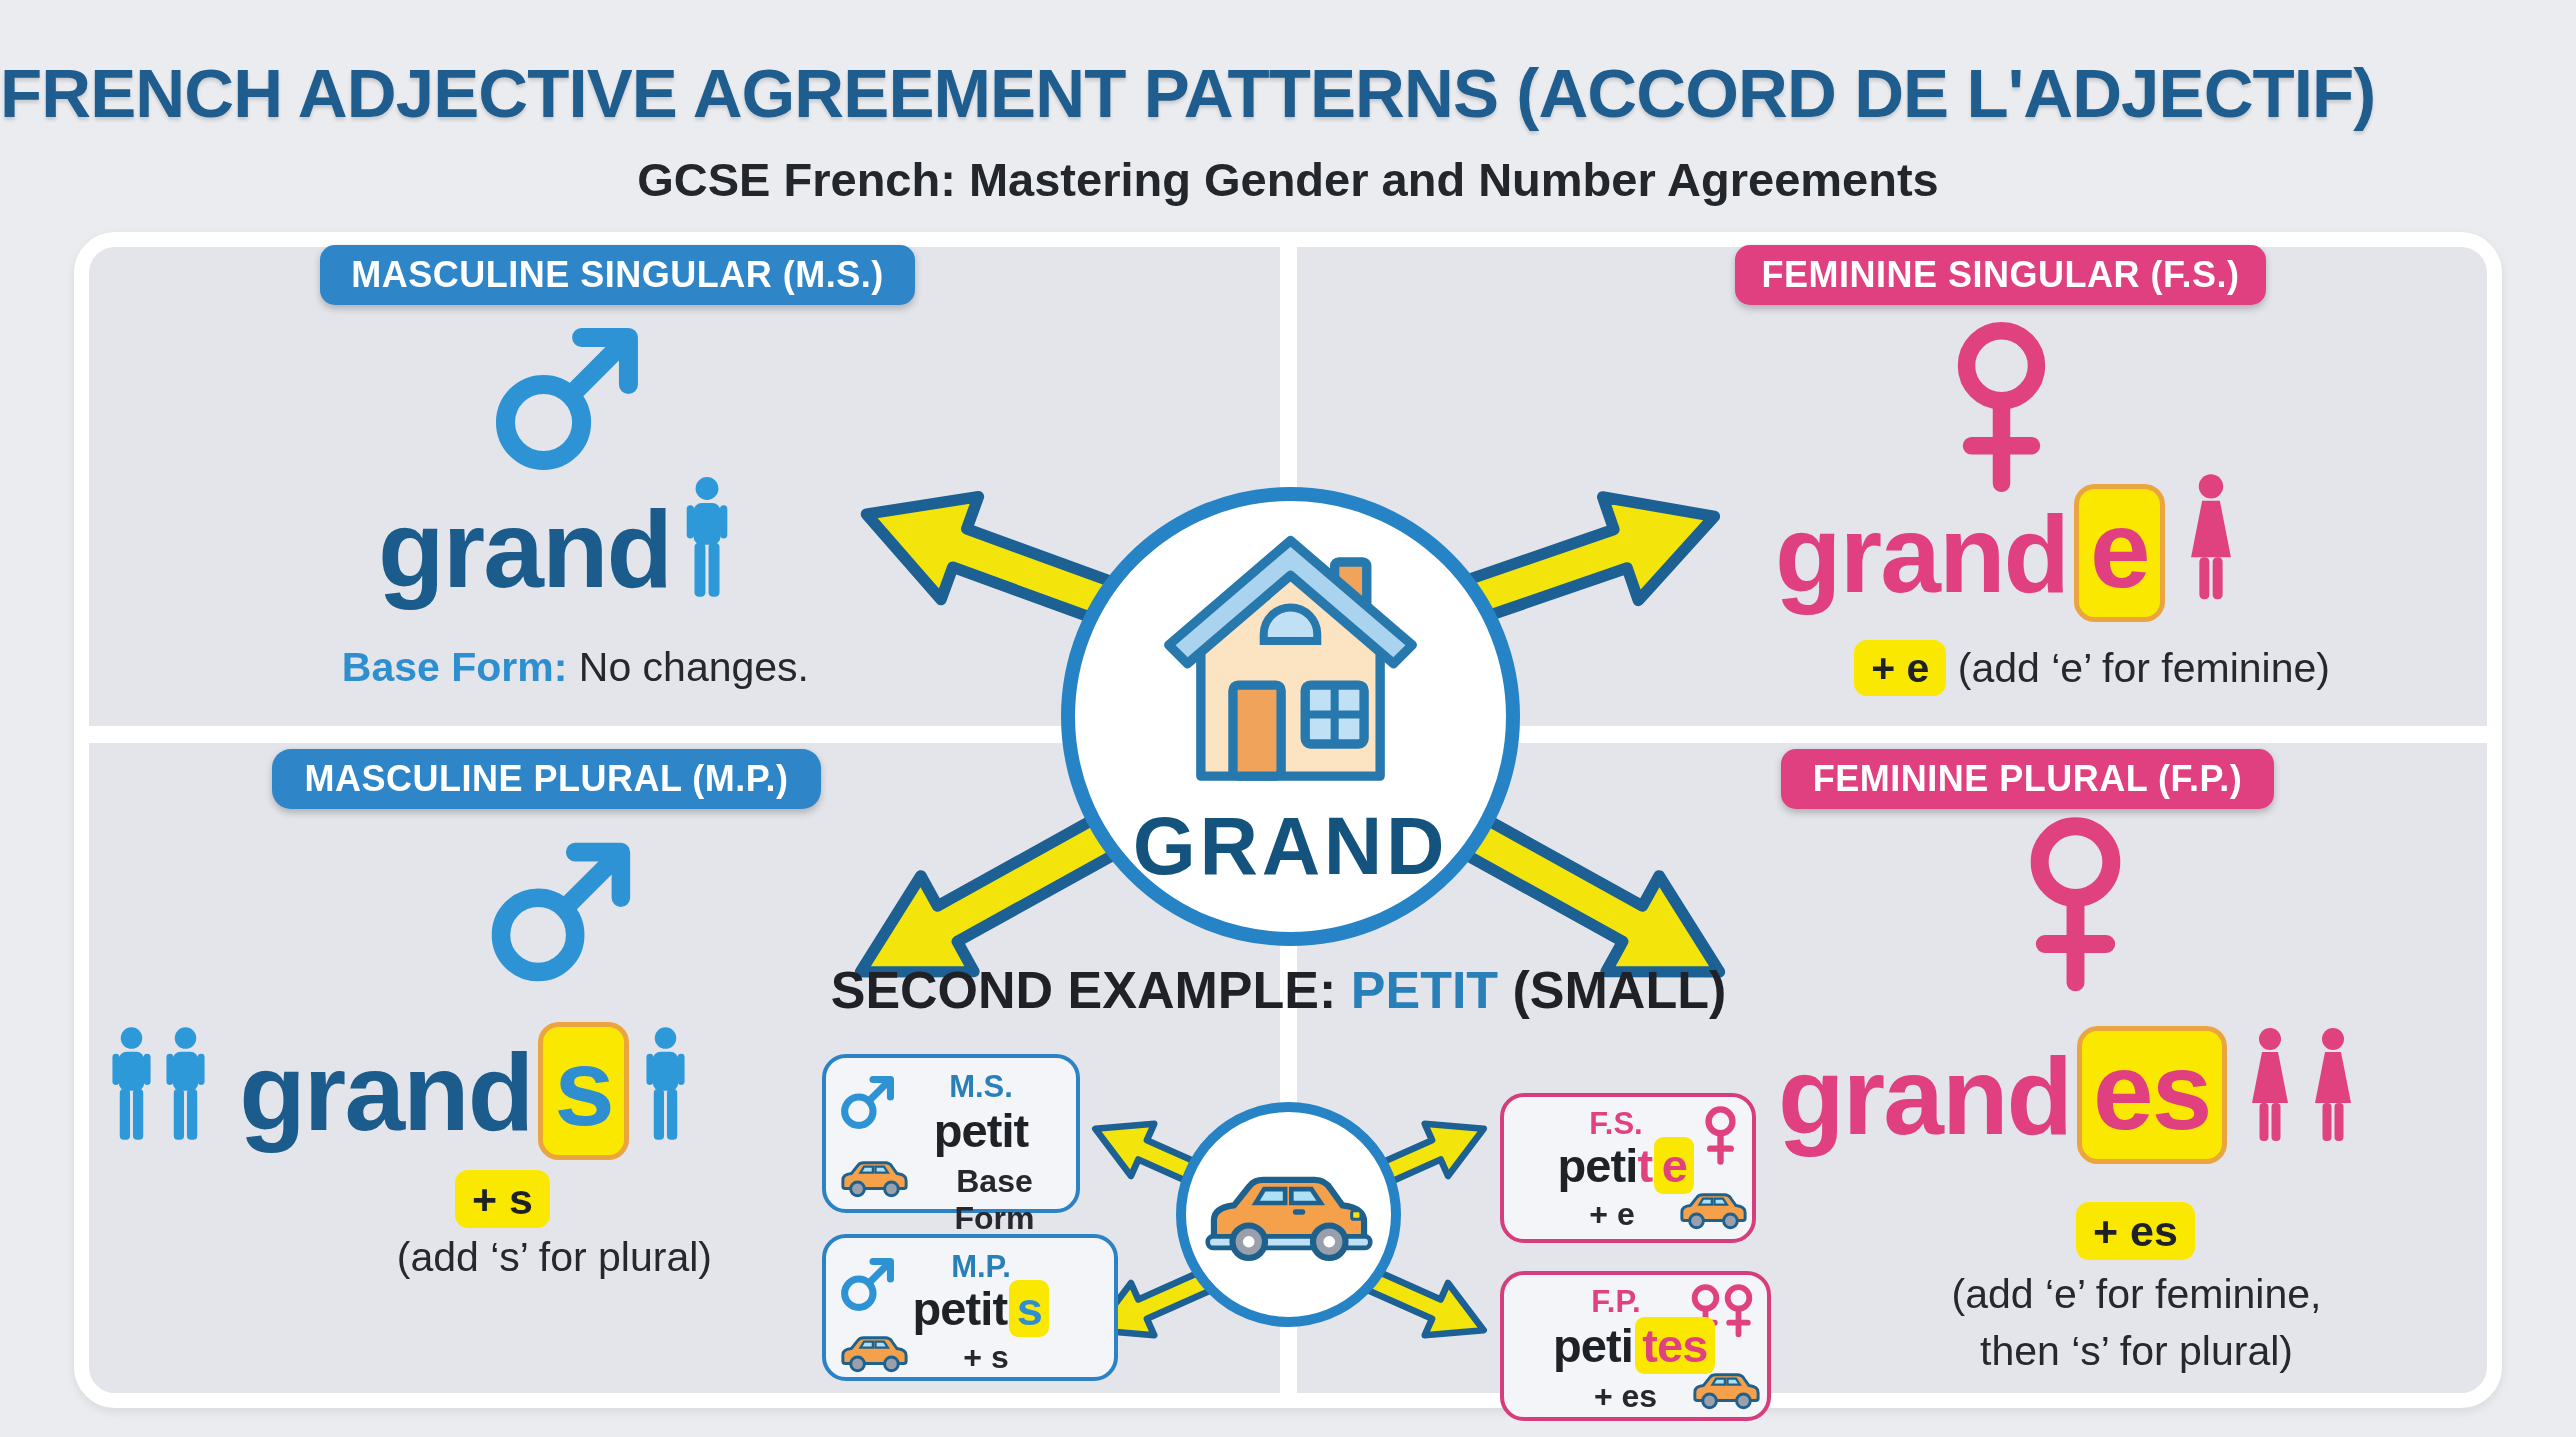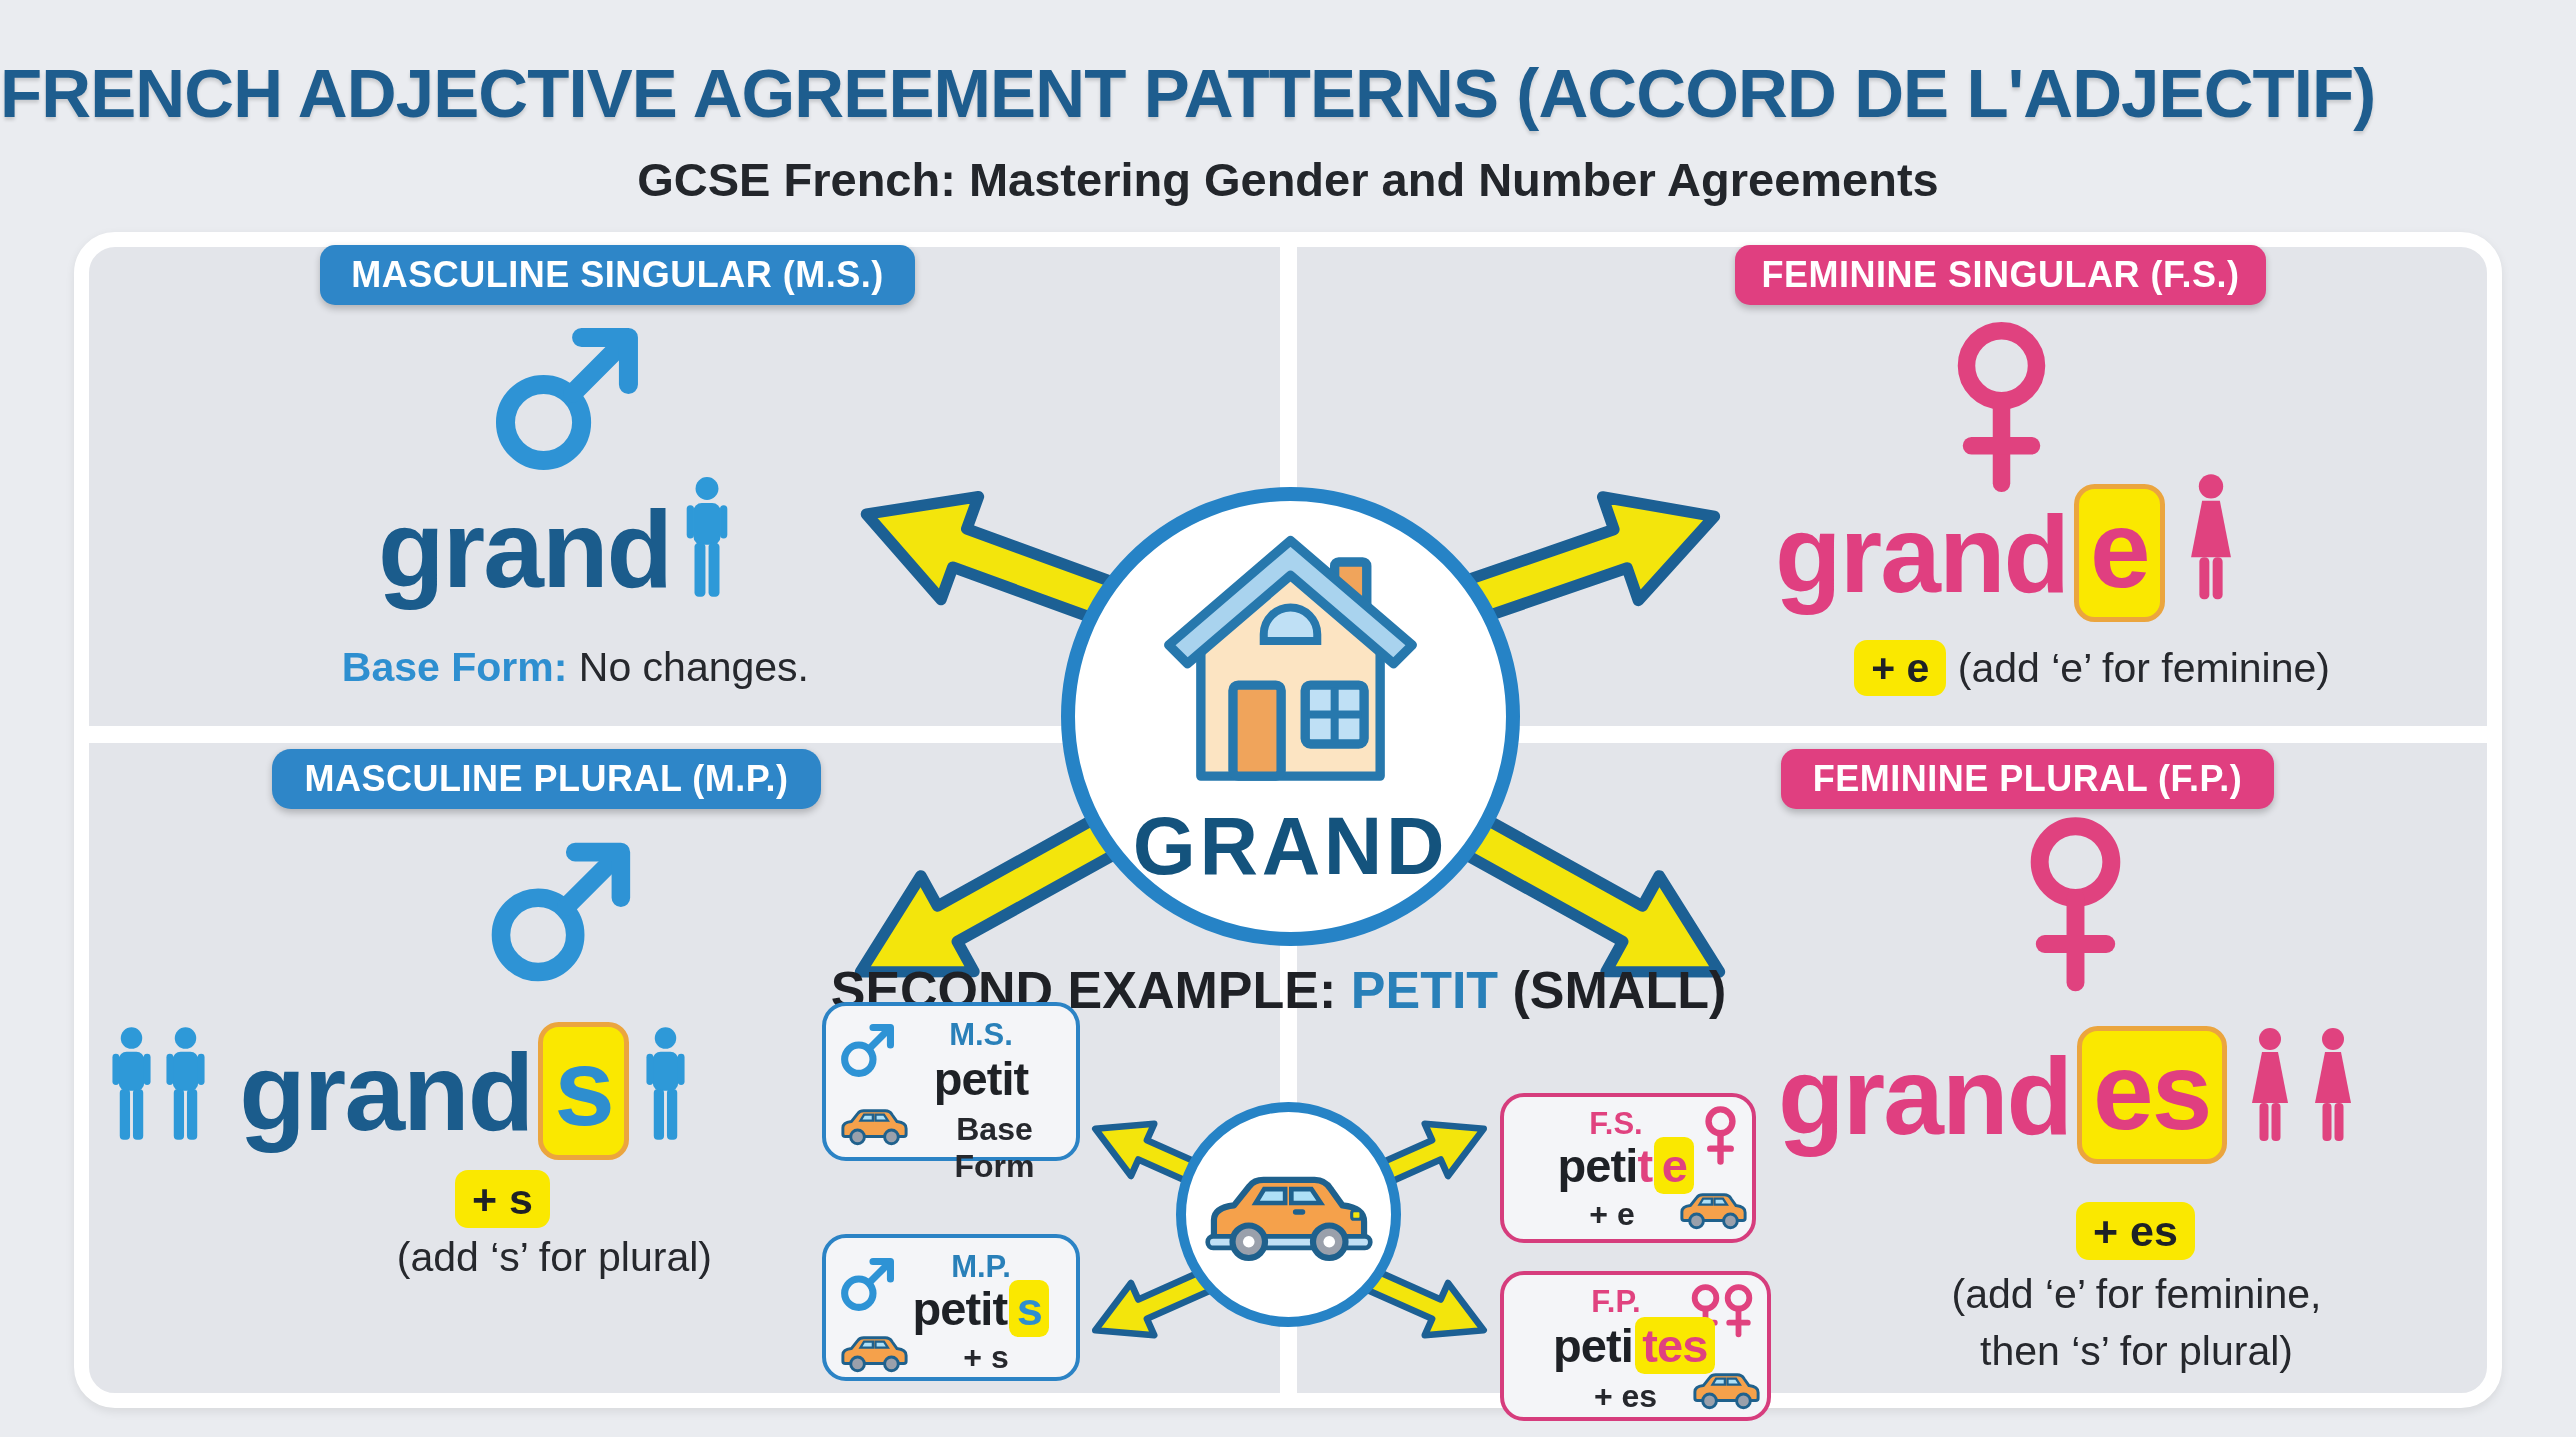--- a/index.html
+++ b/index.html
@@ -336,21 +336,21 @@
         <circle cx="63" cy="104" r="21" fill="#9aa0ab" stroke="#1f618d" stroke-width="8"></circle>
         <circle cx="63" cy="104" r="7.5" fill="#ffffff"></circle>
         <circle cx="167" cy="104" r="21" fill="#9aa0ab" stroke="#1f618d" stroke-width="8"></circle>
         <circle cx="167" cy="104" r="7.5" fill="#ffffff"></circle>
         <rect x="120" y="62" width="16" height="7" rx="3.5" fill="#1f618d"></rect>
         <rect x="196" y="64" width="12" height="11" rx="3" fill="#f5e50a" stroke="#1f618d" stroke-width="4"></rect>
       </svg>
     </div>
   </div>
 
-  <div class="pbox blue" style="left:822px;top:1002px;width:258px;height:159px;">
+  <div class="pbox blue" style="left:822px;top:1054px;width:258px;height:159px;">
     <span class="gsym-sm" style="left:11.2px;top:15px;color:#2e93d5;">
       <svg viewBox="0 0 110 110" width="60" height="60">
           <circle cx="40" cy="70" r="26" fill="none" stroke="currentColor" stroke-width="13"></circle>
           <line x1="60" y1="50" x2="92" y2="18" stroke="currentColor" stroke-width="13" stroke-linecap="round"></line>
           <polyline points="66,12 98,12 98,44" fill="none" stroke="currentColor" stroke-width="13" stroke-linecap="round" stroke-linejoin="round"></polyline>
         </svg>
     </span>
     <div class="plabel blue" style="left:71px;top:11.2px;width:168px;">M.S.</div>
     <div class="pword" style="left:71px;top:45px;width:168px;">petit</div>
     <span class="car-sm" style="left:11.2px;top:97px;">
@@ -382,21 +382,21 @@
       <svg viewBox="0 0 230 135" width="75" height="44">
           <path d="M18,96 L18,76 Q18,60 44,57 L64,32 Q70,24 82,24 L148,24 Q162,24 169,36 L184,57 Q212,60 212,78 L212,96 Q212,103 205,103 L25,103 Q18,103 18,96 Z" fill="#f5a14b" stroke="#1f618d" stroke-width="9" stroke-linejoin="round"></path>
           <polygon points="72,54 83,36 110,36 110,54" fill="#aee0f7" stroke="#1f618d" stroke-width="7"></polygon>
           <polygon points="118,36 144,36 156,54 118,54" fill="#aee0f7" stroke="#1f618d" stroke-width="7"></polygon>
           <circle cx="63" cy="104" r="21" fill="#9aa0ab" stroke="#1f618d" stroke-width="9"></circle>
           <circle cx="167" cy="104" r="21" fill="#9aa0ab" stroke="#1f618d" stroke-width="9"></circle>
         </svg>
     </span>
   </div>
 
-  <div class="pbox blue" style="left:822px;top:1234px;width:258px;height:147px;">
+  <div class="pbox blue" style="left:822px;top:1234px;width:296px;height:147px;">
     <span class="gsym-sm" style="left:11.2px;top:17px;color:#2e93d5;">
       <svg viewBox="0 0 110 110" width="60" height="60">
           <circle cx="40" cy="70" r="26" fill="none" stroke="currentColor" stroke-width="13"></circle>
           <line x1="60" y1="50" x2="92" y2="18" stroke="currentColor" stroke-width="13" stroke-linecap="round"></line>
           <polyline points="66,12 98,12 98,44" fill="none" stroke="currentColor" stroke-width="13" stroke-linecap="round" stroke-linejoin="round"></polyline>
         </svg>
     </span>
     <div class="plabel blue" style="left:71px;top:11.2px;width:168px;">M.P.</div>
     <div class="pword" style="left:71px;top:43px;width:168px;">
       <span>petit</span><span class="hl-sm blue">s</span>

